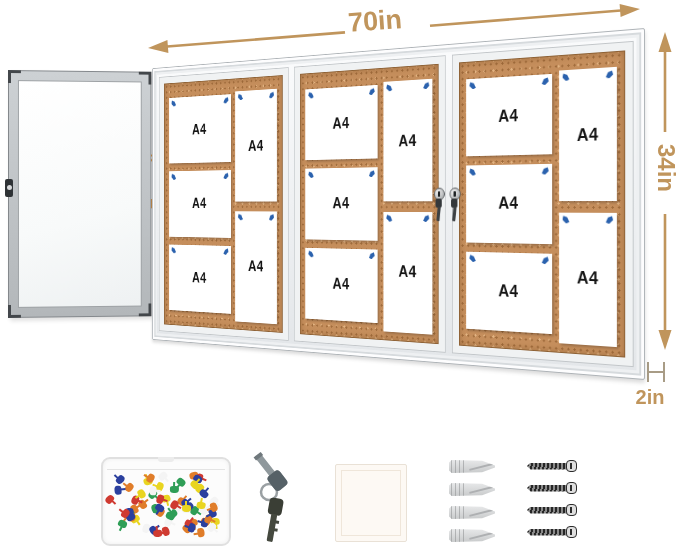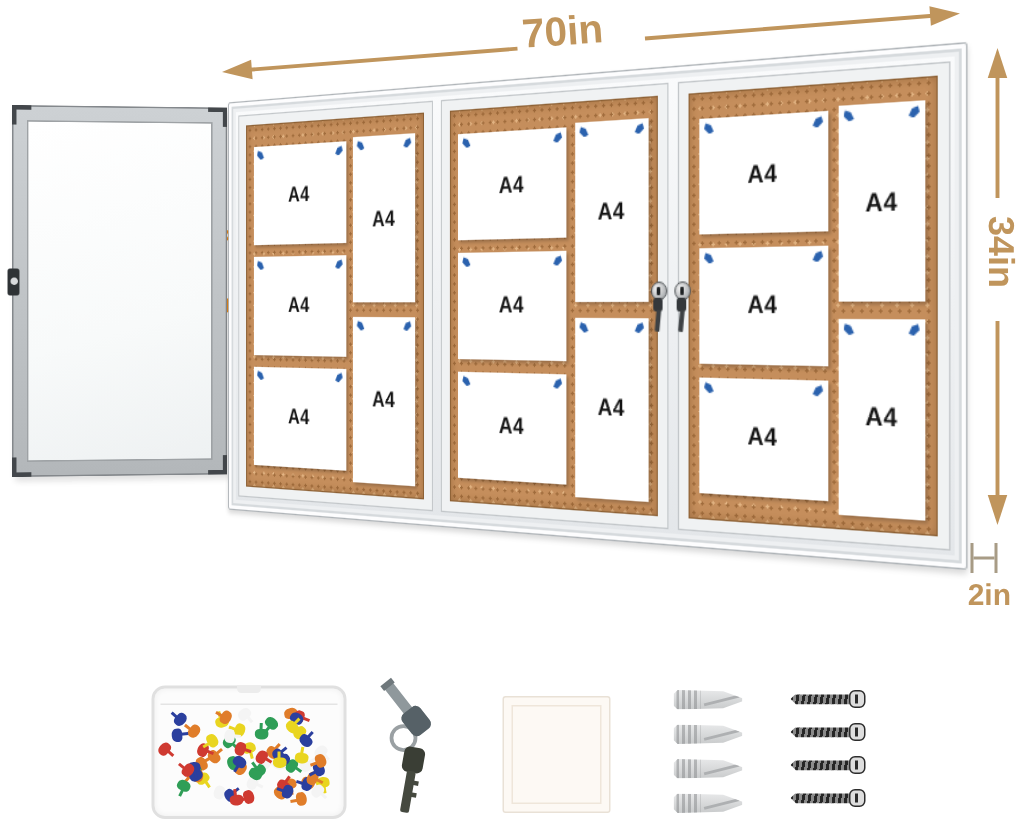--- a/index.html
+++ b/index.html
@@ -3,21 +3,21 @@
 <meta charset="utf-8">
 <style>
   html,body{margin:0;padding:0;background:#ffffff;}
   .scene{position:relative;width:679px;height:546px;background:#ffffff;overflow:hidden;
          font-family:"Liberation Sans", sans-serif;}
 
   
   .dim-label{position:absolute;color:#c0955c;font-weight:bold;}
   .w-label{left:348px;top:6px;font-size:27px;transform:rotate(-4deg);}
   .h-label{left:634px;top:154px;width:64px;text-align:center;font-size:24px;transform:rotate(90deg);}
-  .d-label{left:626px;top:386px;width:48px;text-align:right;font-size:20px;}
+  .d-label{left:626px;top:386px;width:48px;text-align:center;font-size:20px;}
   .depth-bracket{position:absolute;left:647px;top:362px;width:14px;height:20px;
      border-left:2px solid #a89c86;border-right:2px solid #a89c86;}
   .depth-bracket::after{content:"";position:absolute;left:0;right:0;top:9px;height:2px;background:#a89c86;}
   .swing-label{position:absolute;left:106px;top:151px;font-size:24px;font-weight:bold;
      color:#f6921e;transform:rotate(-6deg);}
   .svg-abs{position:absolute;}
 
   
   .open-door{position:absolute;left:8px;top:70px;width:144px;height:246px;
      background:linear-gradient(180deg,#cdd1d4,#b3b7ba);

